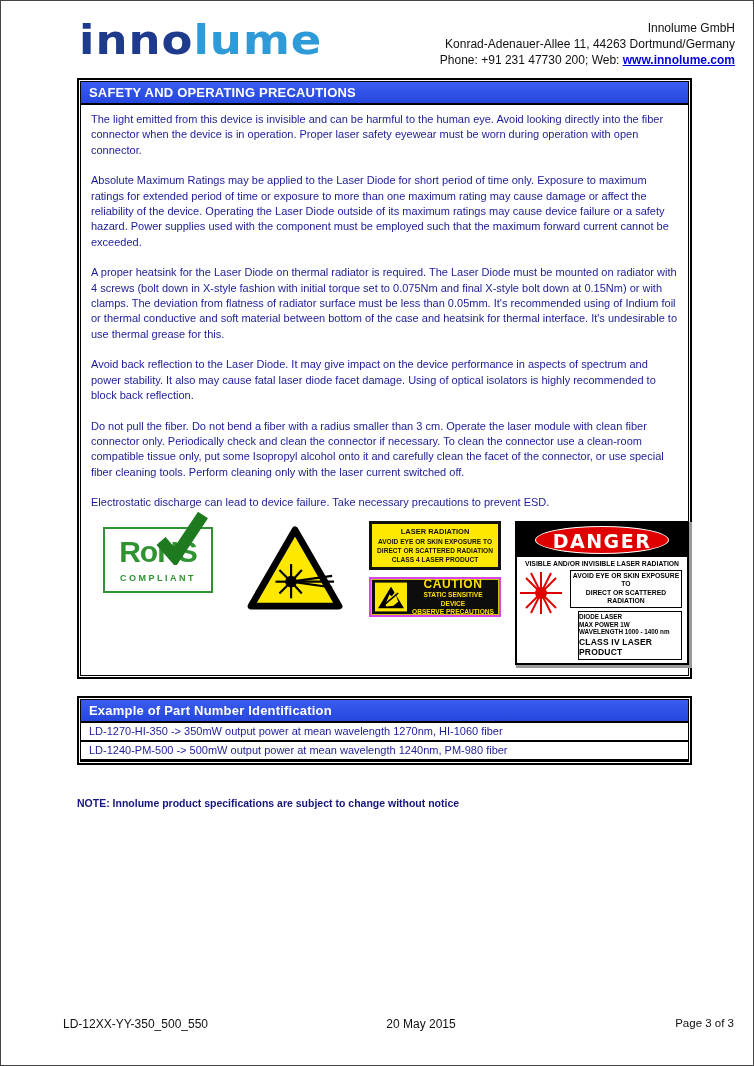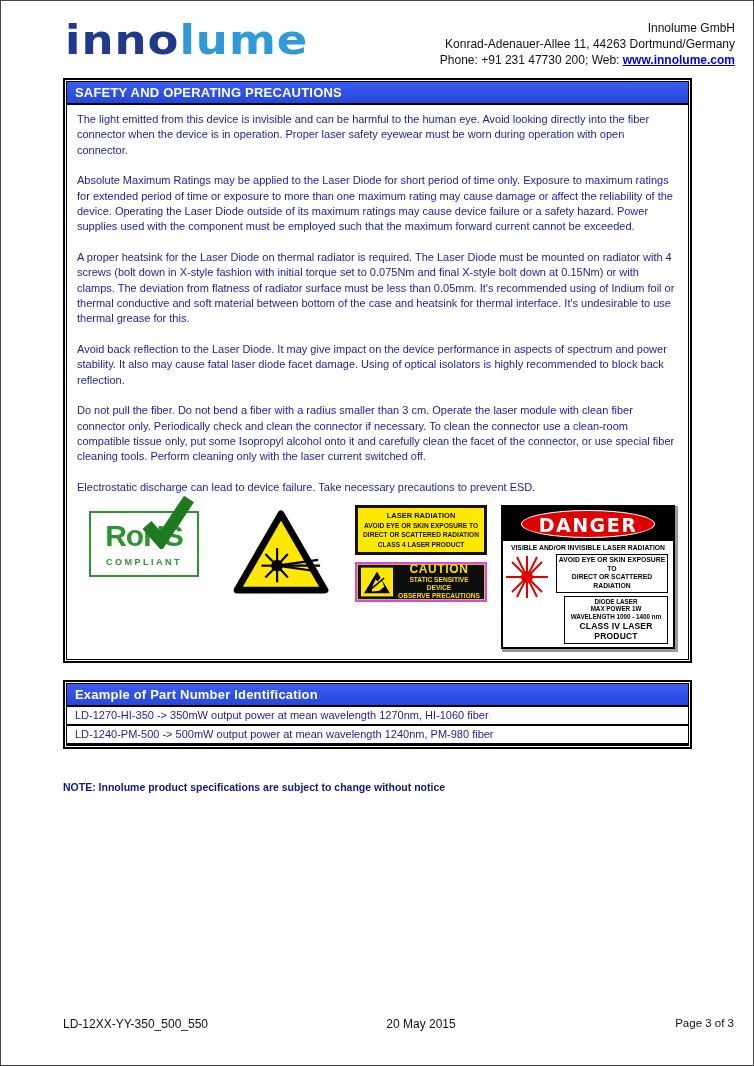--- a/index.html
+++ b/index.html
@@ -1,19 +1,19 @@
 <!DOCTYPE html>
 <html><head>
 <meta charset="utf-8">
 <style>
   html,body { margin:0; padding:0; background:#e8e8e8; }
   .page {
     position:relative; width:754px; height:1066px; background:#fff;
     border:1px solid #444; box-sizing:border-box; margin:0 auto;
-    font-family:"Liberation Sans", sans-serif; overflow:hidden;
+    font-family:"Liberation Sans", sans-serif; overflow:hidden;padding-left:14px;
   }
   
   .header { display:flex; justify-content:space-between; align-items:flex-start; margin:16px 18px 0 64px; }
   .logo { font-family:"DejaVu Sans", sans-serif; font-weight:bold; font-size:45px; line-height:50px;
           letter-spacing:1px; transform:scaleY(0.92); transform-origin:top left; white-space:nowrap; }
   .logo-inno { color:#1e3a8c; }
   .logo-lume { color:#2e9bd8; }
   .addr { text-align:right; font-size:12px; line-height:16px; color:#111; padding-top:3px; }
   .addr a { color:#0000dd; text-decoration:underline; cursor:pointer;font-weight:bold; }
   
@@ -48,21 +48,21 @@
             box-shadow:2px 2px 0 1px #9a9a9a; background:#fff; flex:none; }
   .danger-band { background:#000; height:34px; display:flex; align-items:center; justify-content:center; }
   .danger-oval { background:#e10000; color:#fff; border-radius:50%; width:134px; height:28px;
                  line-height:28px; text-align:center; font-weight:bold; font-size:19px;
                  letter-spacing:1.5px; font-family:"DejaVu Sans", sans-serif; border:1px solid #fff; box-sizing:border-box; }
   .danger-body { position:relative; padding:2px 3px 3px; }
   .d-line1 { font-size:6.8px; font-weight:bold; text-align:center; color:#000; line-height:9px; }
   .d-star { position:absolute; left:1px; top:13px; width:46px; height:46px; }
   .d-box1 { margin:2px 2px 0 50px; border:1px solid #000; text-align:center; font-size:6.8px;
             font-weight:bold; line-height:8.6px; padding:1px 0; color:#000; }
-  .d-box2 { margin:3px 2px 0 58px; border:1px solid #000; text-align:center; padding:1px 0 2px; color:#000; }
+  .d-box2 { margin:3px 2px 0 58px; border:1px solid #000; text-align:left; padding:1px 0 2px; color:#000; }
   .d-small { font-size:6.3px; font-weight:bold; line-height:7.6px; }
   .d-class { font-size:8.5px; font-weight:bold; margin-top:1px; letter-spacing:0.2px; line-height:10px; }
   
   .pn-row { padding:2px 8px 3px; font-size:11px; color:#1c1c99; border-bottom:2px solid #000; }
   .pn-row.last { border-bottom:none; }
   
   .note { margin:32px 62px 0; font-size:10.5px; font-weight:bold; color:#15157e; }
   .footer { position:absolute; top:1016px; left:0; width:100%; font-size:12px; color:#111; }
   .footer-left { position:absolute; left:62px; }
   .footer-center { position:absolute; left:50%; transform:translateX(-50%);margin-left:44px; }

